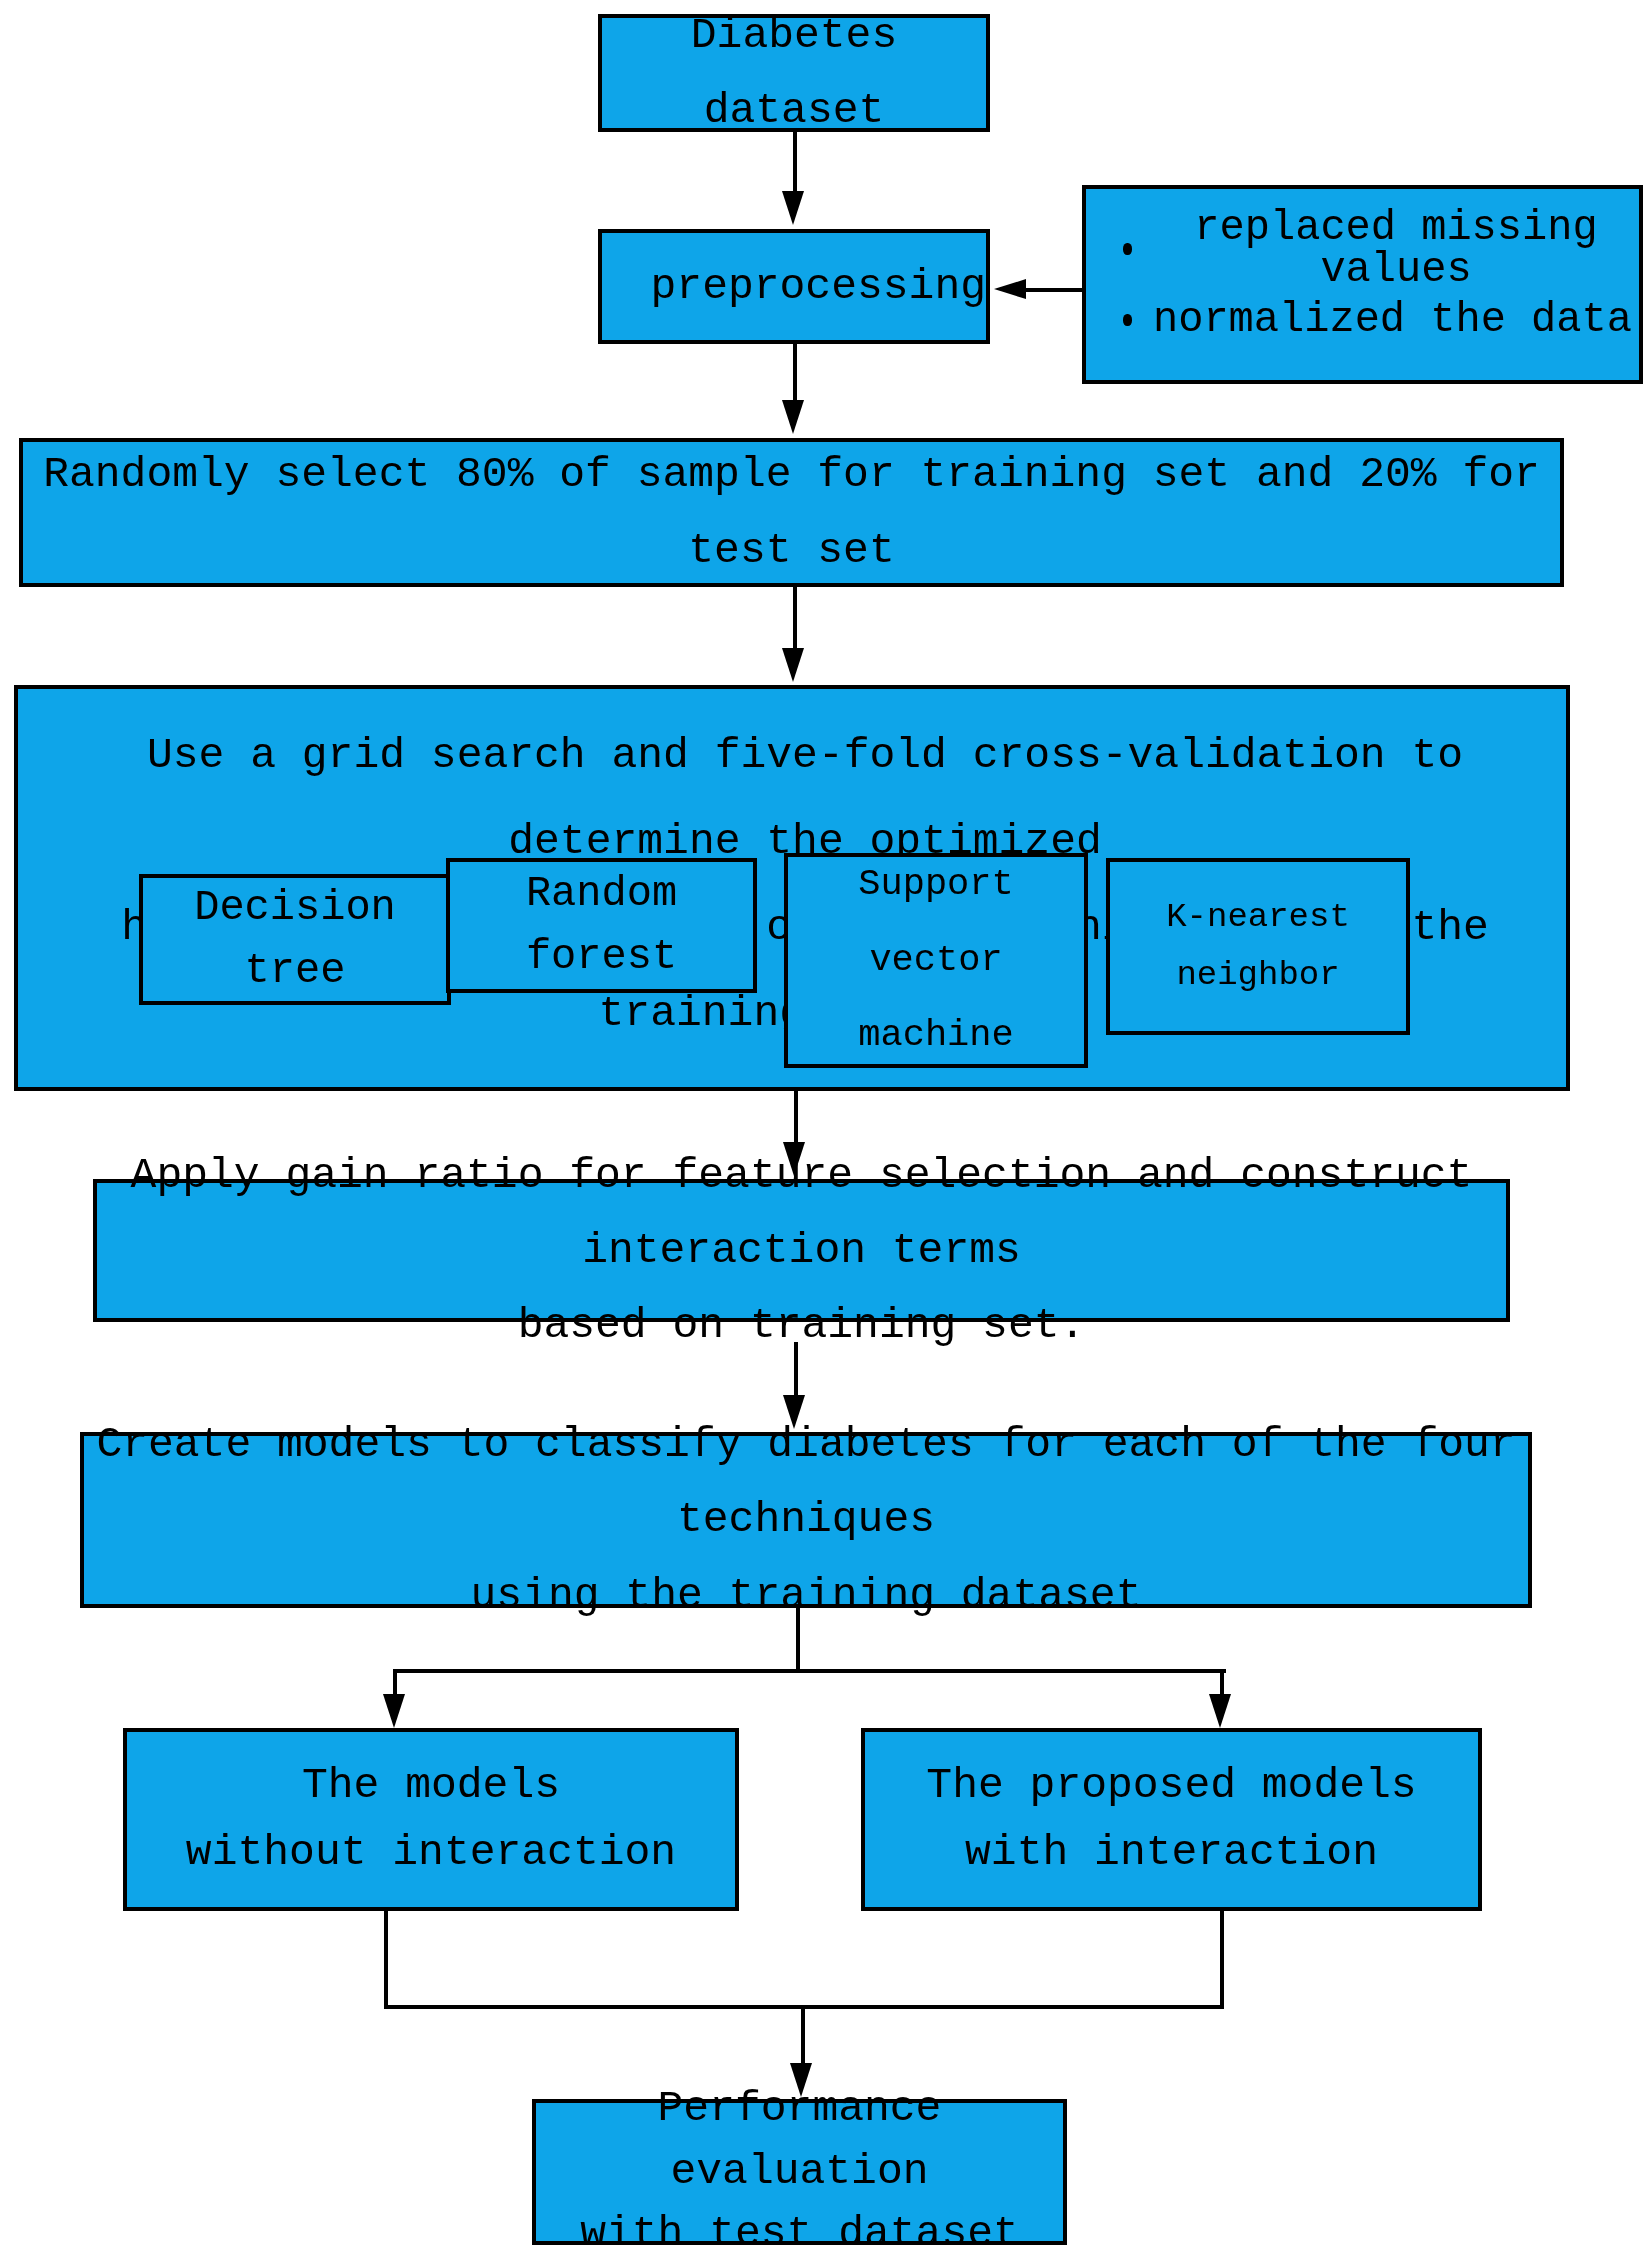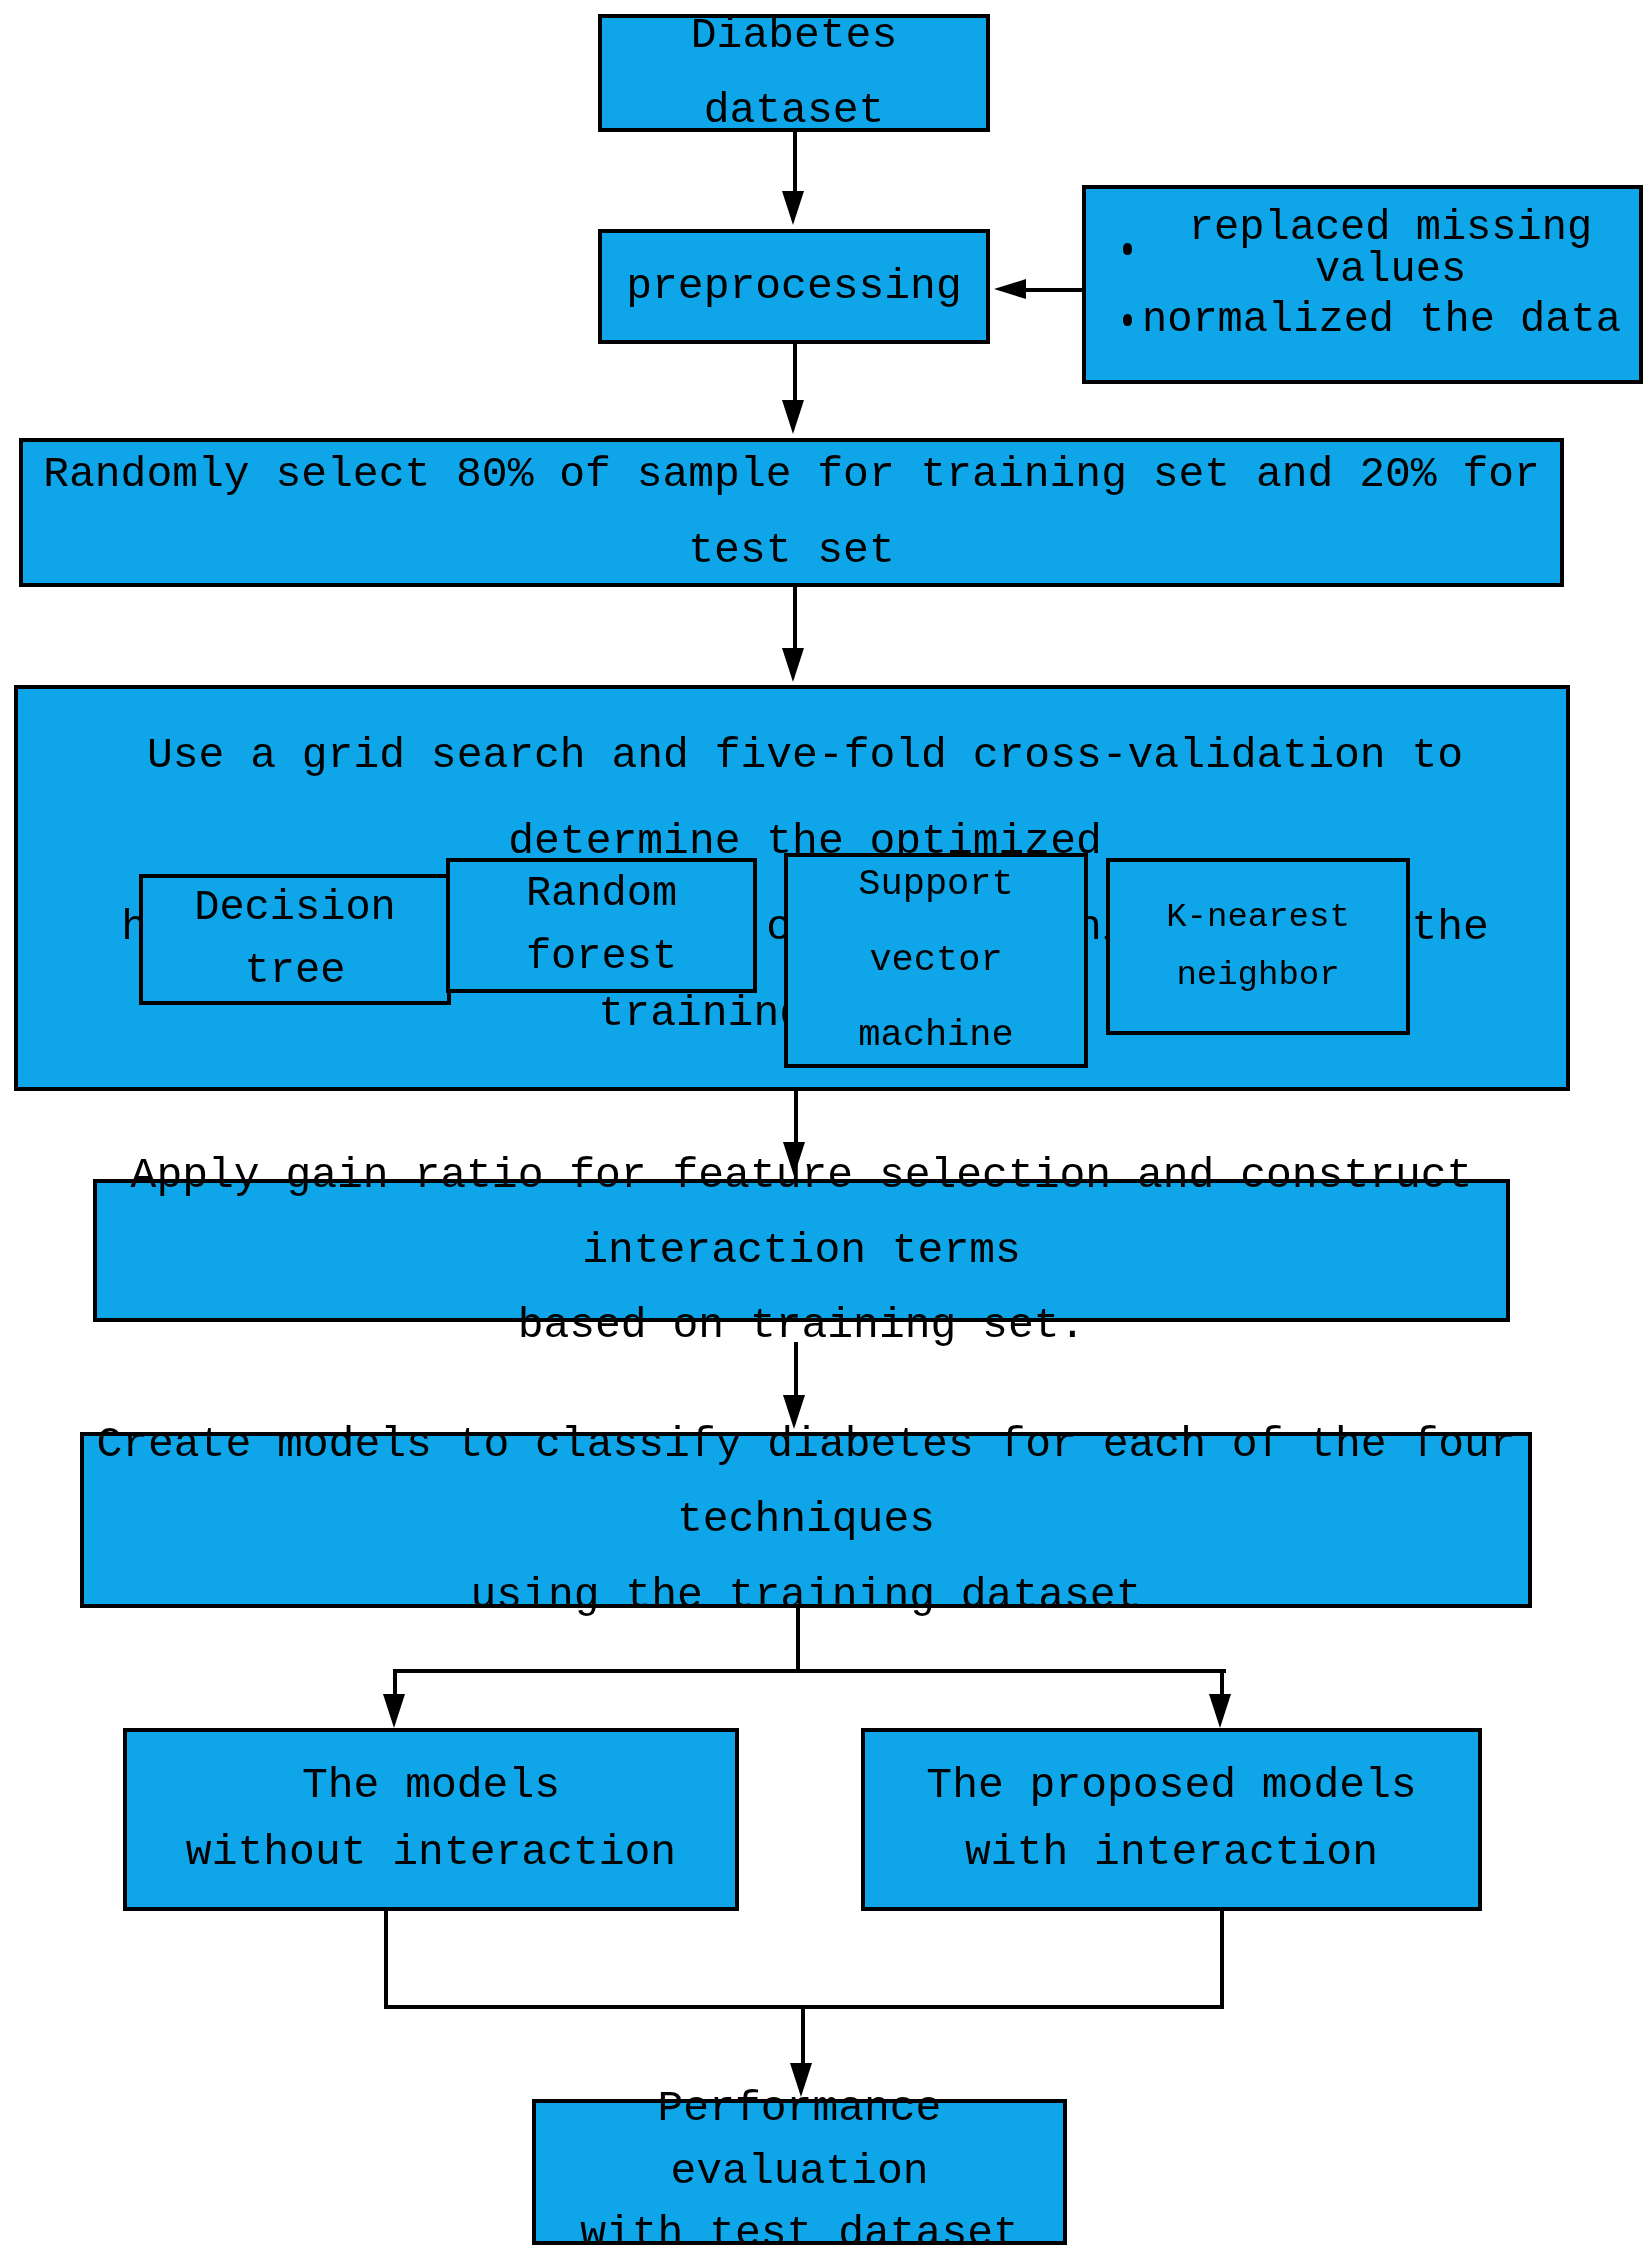--- a/index.html
+++ b/index.html
@@ -15,41 +15,41 @@
   .label{white-space:pre-line;font-size:43px;line-height:1.75;color:#000;}
   .lh20{line-height:2.0;}
   .lh15{line-height:1.5;font-size:42px;}
   .lh17{line-height:1.7;font-size:34px;}
   .svmtxt{line-height:2.05;font-size:37px;}
   .lh155{line-height:1.55;}
   .lh145{line-height:1.45;}
   .toplabel{position:absolute;left:0;right:0;top:24px;padding-left:26px;}
   .gridbox{display:block;}
   .notesbox{display:flex;flex-direction:column;justify-content:center;align-items:flex-start;padding-left:37px;}
-  .note-row{display:flex;align-items:center;gap:10px;height:71px;}
+  .note-row{display:flex;align-items:center;gap:21px;height:71px;}
   .dot{width:9px;height:11.5px;background:#000;border-radius:45%;flex:0 0 auto;}
   .note-text{font-size:42px;line-height:1;}
   .line-v{position:absolute;width:3.8px;background:#000;}
   .line-h{position:absolute;height:3.8px;background:#000;}
   .head-down{position:absolute;width:0;height:0;border-left:11.5px solid transparent;border-right:11.5px solid transparent;border-top:34px solid #000;}
   .head-left{position:absolute;width:0;height:0;border-top:10.8px solid transparent;border-bottom:10.8px solid transparent;border-right:32px solid #000;}
 </style>
 </head>
 <body>
 
 <div class="canvas">
 
   <div class="box" style="left:598px;top:14px;width:392px;height:118px;">
     <span class="label">Diabetes dataset</span>
   </div>
 
   <div class="line-v" style="left:793px;top:132px;height:65px;"></div>
   <div class="head-down" style="left:782px;top:191px;"></div>
 
-  <div class="box" style="left:598px;top:229px;width:392px;height:115px;">
+  <div class="box" style="left:598px;top:229px;width:392px;height:115px;justify-content:flex-end;">
     <span class="label">preprocessing</span>
   </div>
 
   <div class="box notesbox" style="left:1082px;top:185px;width:561px;height:199px;">
     <div class="note-row">
       <span class="dot"></span>
       <span class="note-text">replaced missing values</span>
     </div>
     <div class="note-row">
       <span class="dot"></span>

